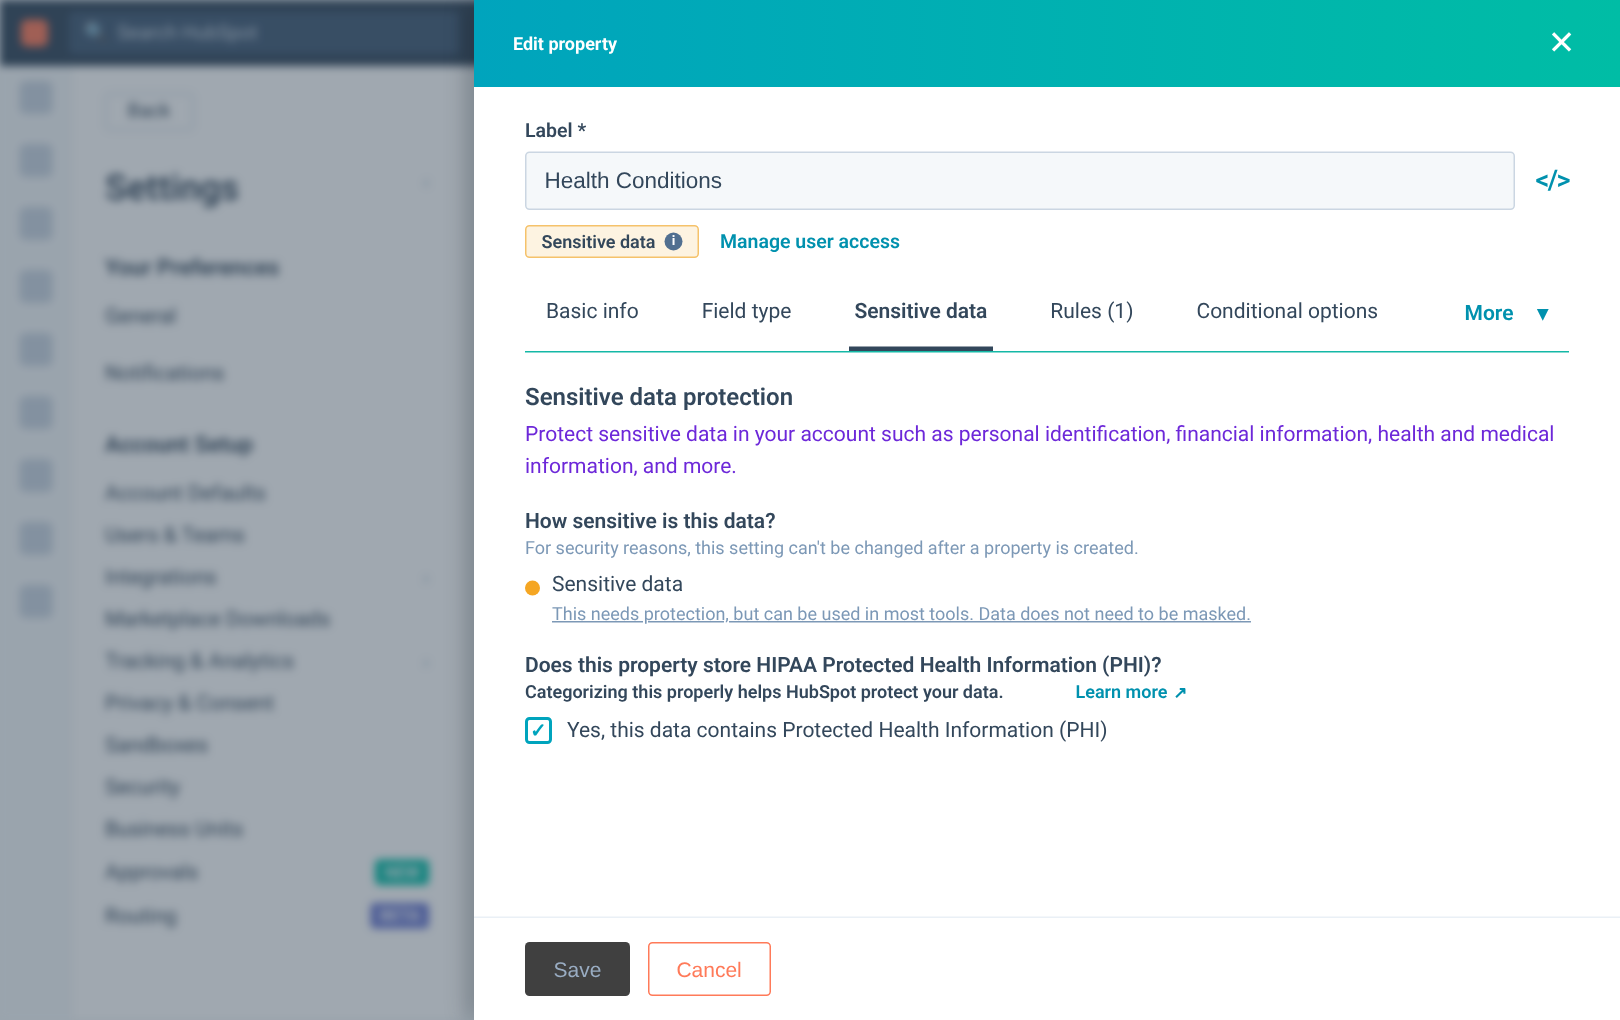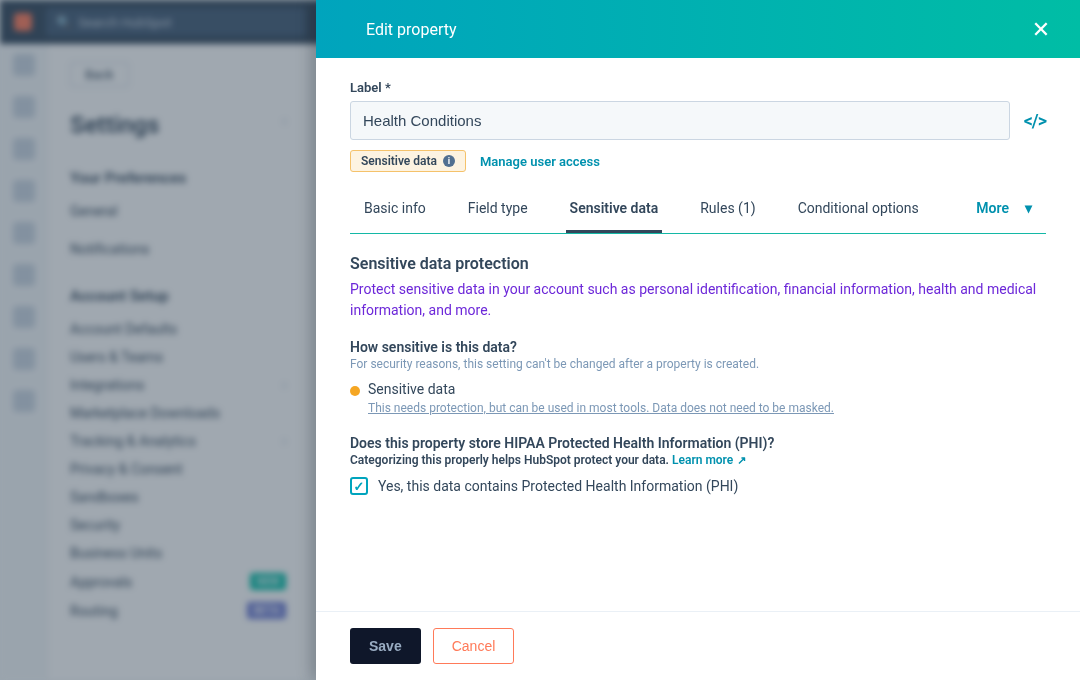--- a/index.html
+++ b/index.html
@@ -24,21 +24,21 @@
   .nav-caret { color:#7c98b6; font-size:12px; }
   .badge-green { background:#00bda5; color:#fff; font-size:11px; padding:2px 6px; border-radius:3px; font-weight:600; }
   .badge-blue { background:#6a78d1; color:#fff; font-size:11px; padding:2px 6px; border-radius:3px; font-weight:600; }
 
   
   .overlay { position: absolute; inset: 0; background: rgba(45,62,80,.45); }
 
   
   .modal { position: absolute; top: 0; right: 0; bottom: 0; left: 316px; background: #fff; display: flex; flex-direction: column; box-shadow: -4px 0 16px rgba(0,0,0,.2); }
   .modal-header { background: linear-gradient(90deg, #00a4bd 0%, #00bda5 100%); color: #fff; padding: 16px 26px; display: flex; align-items: center; justify-content: space-between; }
-  .modal-header h2 { font-size: 16px; font-weight: 400; margin-left: 24px; }
+  .modal-header h2 { font-size: 12px; font-weight: 700; }
   .close-x { width: 26px; height: 26px; display:flex; align-items:center; justify-content:center; cursor:pointer; font-size:22px; }
 
   .modal-body { flex: 1; padding: 22px 34px; overflow:auto; }
   .label-row { font-size: 13px; font-weight: 600; margin-bottom: 6px; }
   .label-row .req { color: #33475b; }
   .input-row { display:flex; align-items:center; gap:14px; margin-bottom: 10px; }
   .text-input { flex:1; border:1px solid #cbd6e2; border-radius:3px; padding: 10px 12px; font-size:15px; color:#33475b; background:#f5f8fa; }
   .code-icon { color:#0091ae; font-size:18px; font-weight:600; letter-spacing:-1px; }
 
   .pill-row { display:flex; align-items:center; gap:14px; margin-bottom: 14px; }
@@ -55,29 +55,29 @@
   .section-p { font-size:14px; color:#6d28d9; line-height:1.5; margin-bottom: 18px; }
 
   .sub-h { font-size:14px; font-weight:600; margin-bottom:2px; }
   .sub-note { font-size:12px; color:#7c98b6; margin-bottom:10px; }
 
   .level-row { display:flex; align-items:flex-start; gap:8px; margin-bottom:4px; }
   .level-dot { width:10px; height:10px; border-radius:50%; background:#f5a623; margin-top:5px; flex:none; }
   .level-label { font-size:14px; }
   .level-desc { font-size:12px; color:#7c98b6; margin-left:18px; margin-bottom:20px;text-decoration:underline; }
 
-  .link-ext { color:#0091ae; font-weight:600; display:inline-flex; align-items:center; gap:4px; }
+  .link-ext { color:#0091ae; font-weight:600; display:inline-flex; align-items:center; gap:4px;margin-left:45px; }
   .ext-icon { font-size:11px; }
 
   .check-row { display:flex; align-items:center; gap:10px; margin-top:10px; }
   .checkbox { width:18px; height:18px; border:2px solid #00a4bd; border-radius:3px; display:flex; align-items:center; justify-content:center; color:#00a4bd; font-size:13px; font-weight:700; }
 
   .modal-footer { border-top:1px solid #eaf0f6; padding: 16px 34px; display:flex; gap:12px; }
   .btn { padding: 9px 18px; border-radius:3px; font-size:14px; font-weight:500; cursor:pointer; border:1px solid transparent; }
-  .btn-save { background:#0f172a; color:#99acc2;font-weight:bold; }
+  .btn-save { background:#404040; color:#99acc2; }
   .btn-cancel { background:#fff; color:#ff7a59; border-color:#ff7a59; }
 </style>
 </head>
 <body>
 
 <div class="app-bg">
   <div class="topbar">
     <div class="logo"></div>
     <div class="search">
       <span style="margin-right:6px;">🔍</span>

